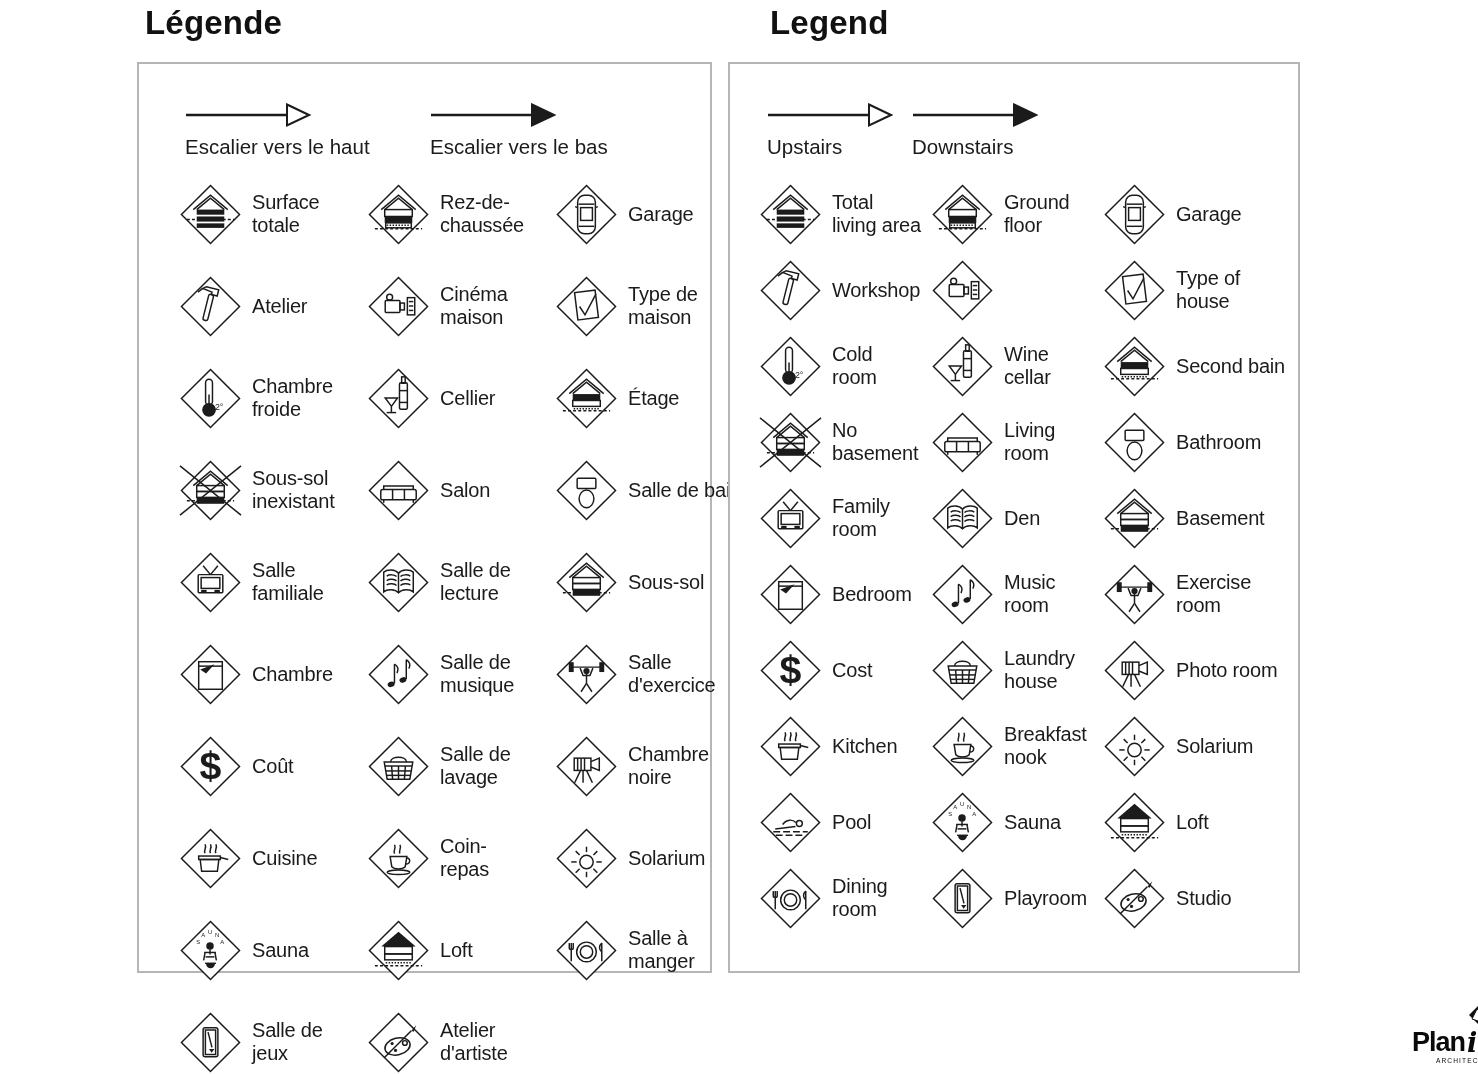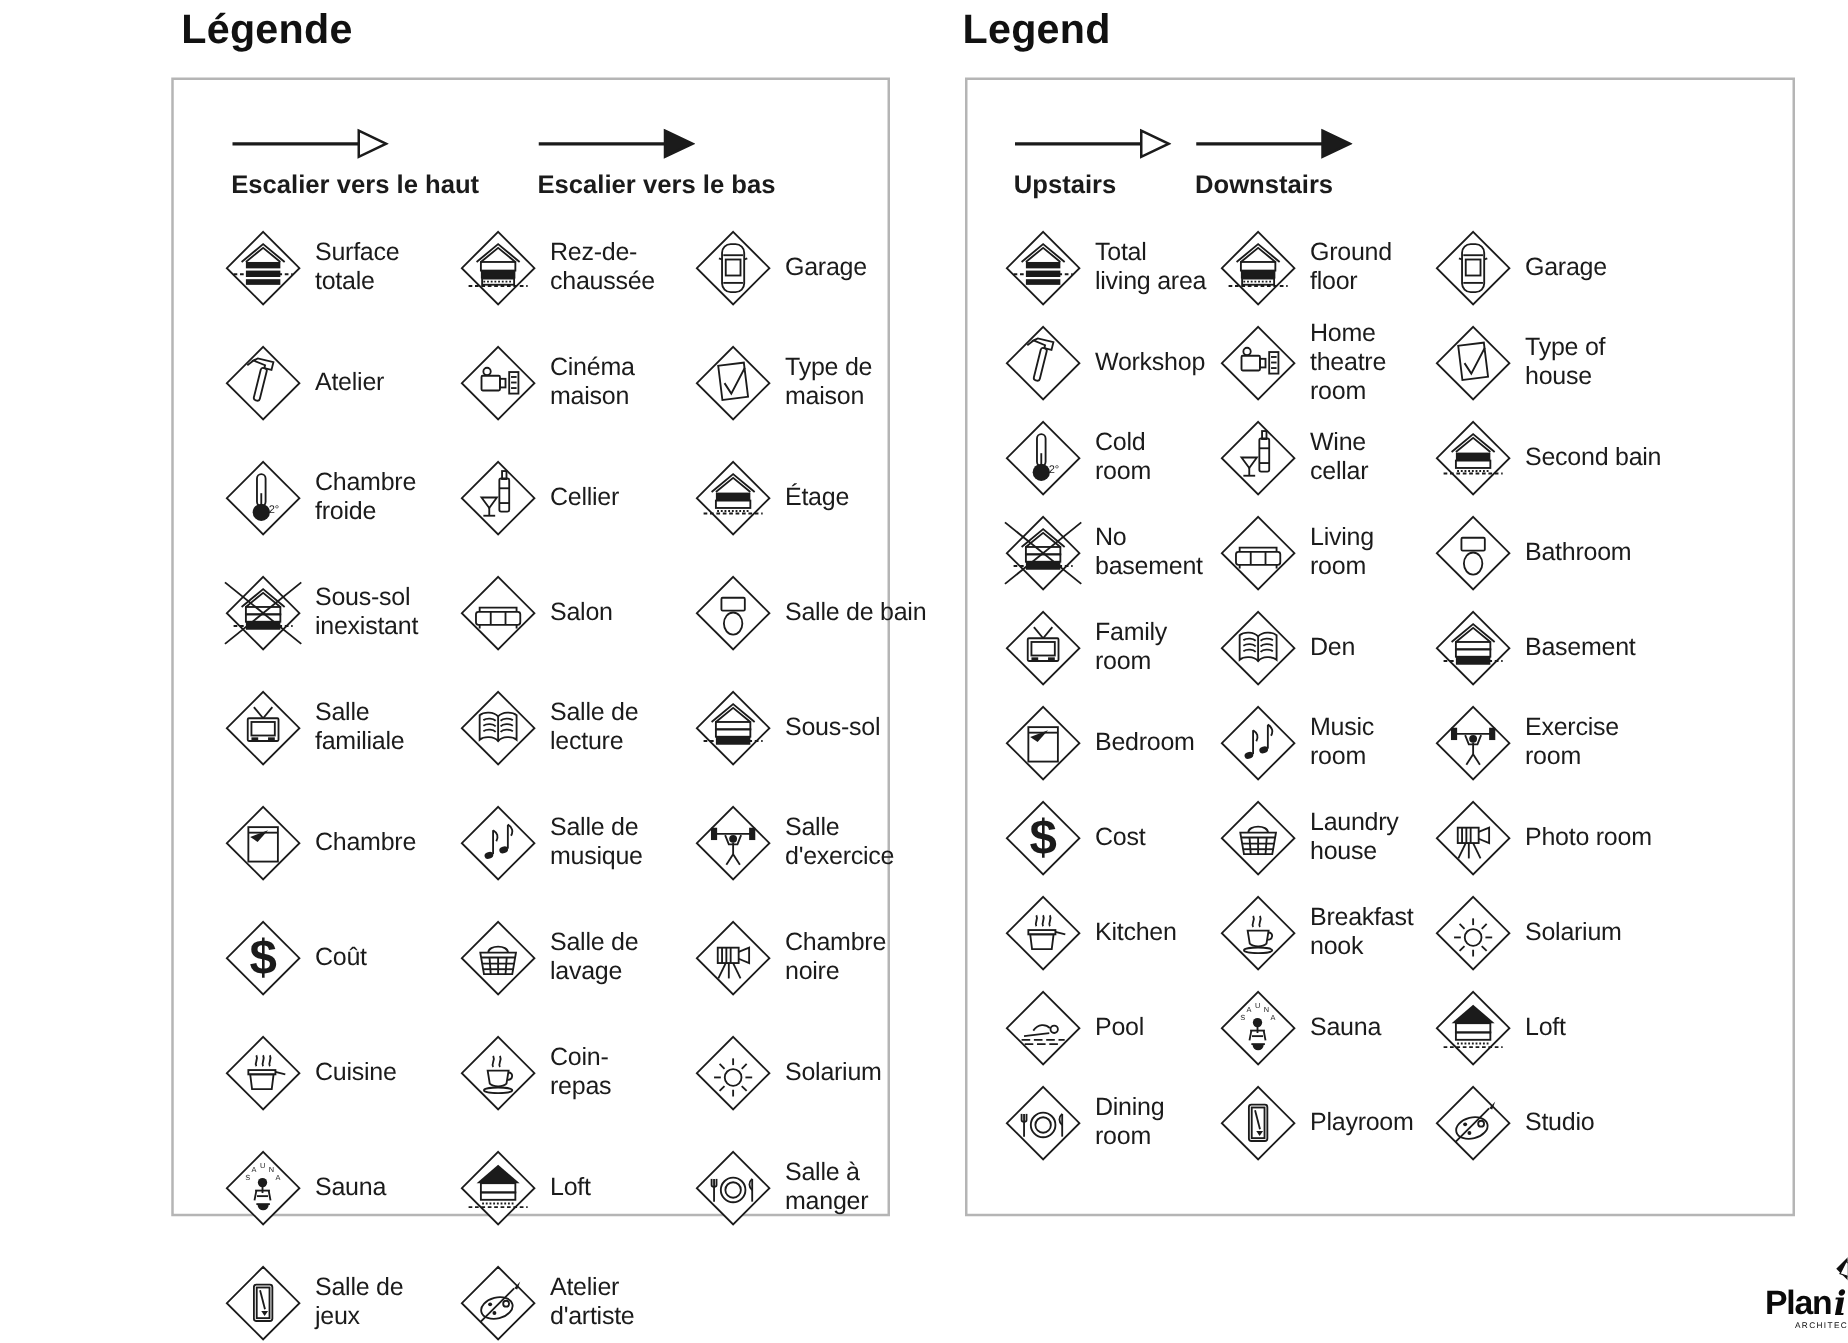--- a/index.html
+++ b/index.html
@@ -12,23 +12,23 @@
     position:absolute;top:4px;font-size:33px;font-weight:700;
     letter-spacing:0.2px;color:#111;
   }
   #title-fr{left:145px;}
   #title-en{left:770px;}
   .panel-box{
     position:absolute;top:62px;height:911px;background:#fff;
     border:2px solid #b5b5b5;box-sizing:border-box;
   }
   #box-fr{left:137px;width:575px;}
-  #box-en{left:772px;width:664px;}
+  #box-en{left:728px;width:572px;}
   .arrows-row{position:absolute;top:38px;left:0;right:0;height:74px;}
-  .arrow-group{position:absolute;top:0;font-weight:bold;}
+  .arrow-group{position:absolute;top:0;}
   #box-fr .ag1{left:46px;}  #box-fr .ag2{left:291px;}
   #box-en .ag1{left:37px;}  #box-en .ag2{left:182px;}
   .arrow-label{font-size:20.5px;margin-top:3px;white-space:nowrap;color:#1b1b1b;}
   .legend-grid{
     position:absolute;top:112px;right:4px;display:grid;
     grid-template-columns:172px 172px 1fr;grid-auto-rows:76px;
     align-items:center;
   }
   #box-fr .legend-grid{left:40px;gap:16px;}
   #box-en .legend-grid{left:29px;}
@@ -481,21 +481,20 @@
         <svg class="di" viewBox="0 0 64 64" width="63" height="63">
           <polygon class="dd" points="32,2.5 61.5,32 32,61.5 2.5,32"></polygon>
           <rect x="18.5" y="26" width="15" height="12" rx="1"></rect>
           <circle cx="23" cy="22.5" r="3"></circle>
           <rect x="33.5" y="28.5" width="4.5" height="7"></rect>
           <rect x="41" y="23" width="7.5" height="17.5"></rect>
           <line x1="42.5" y1="27" x2="47" y2="27"></line>
           <line x1="42.5" y1="31.5" x2="47" y2="31.5"></line>
           <line x1="42.5" y1="36" x2="47" y2="36"></line>
         </svg>
-        <div class="label">Home theatre room</div>
       </div>
       <div class="cell">
         <svg class="di" viewBox="0 0 64 64" width="63" height="63">
           <polygon class="dd" points="32,2.5 61.5,32 32,61.5 2.5,32"></polygon>
           <rect x="21.5" y="16.5" width="21" height="28" transform="rotate(-7 32 30.5)"></rect>
           <path d="M25 32 L30.5 40.5 L41.5 19.5" stroke-width="3.6"></path>
         </svg>
         <div class="label">Type of house</div>
       </div>
       <div class="cell">

